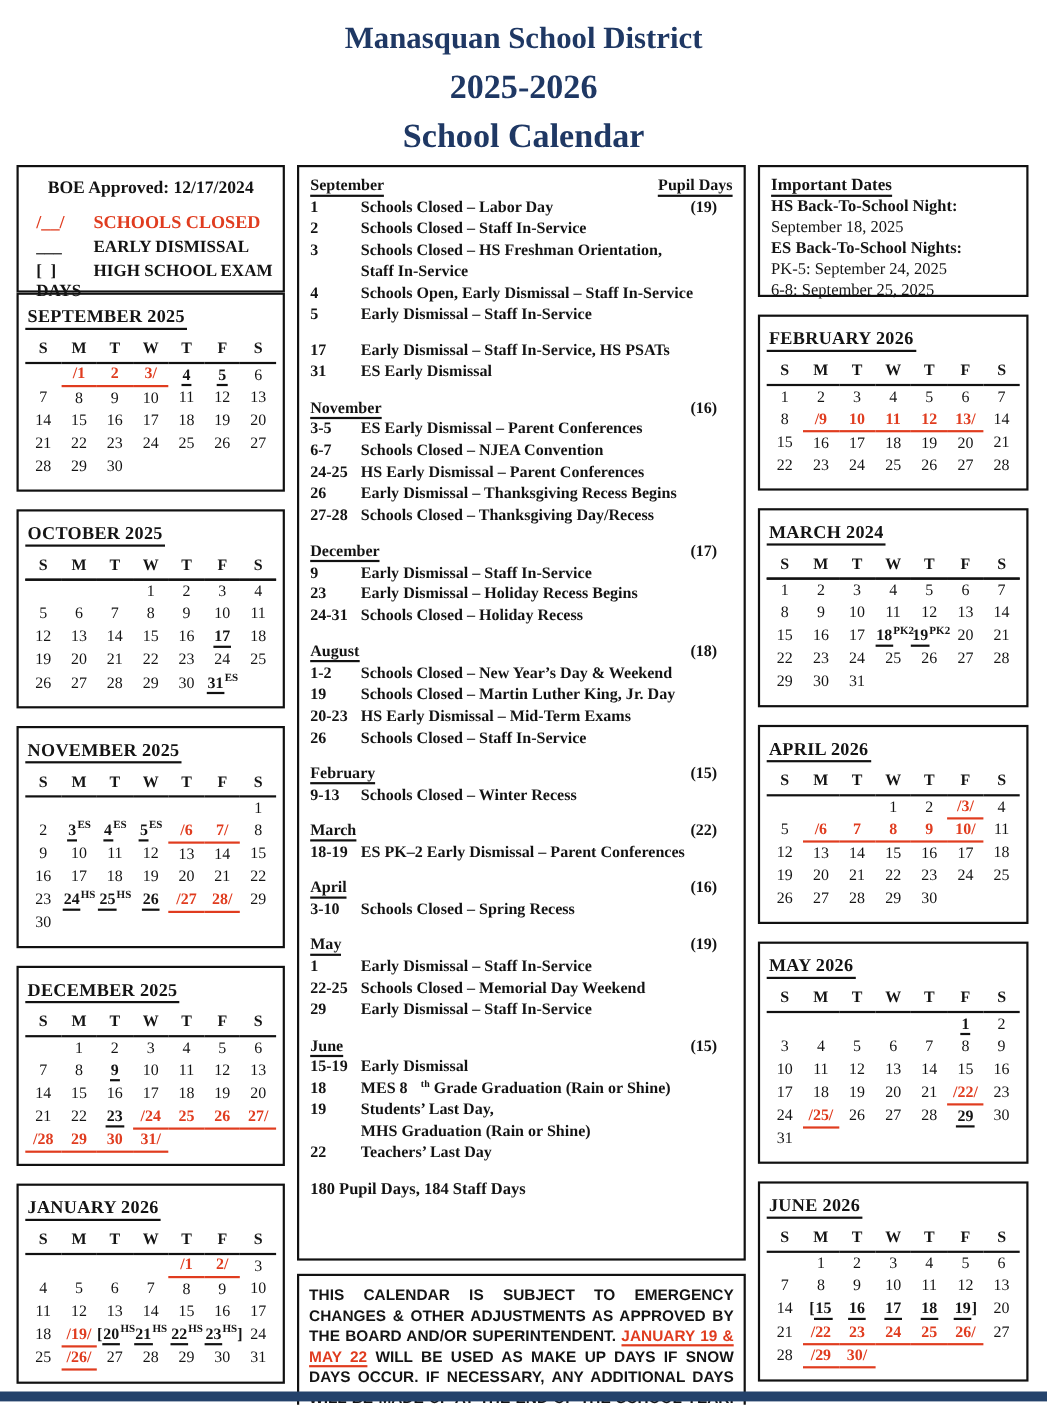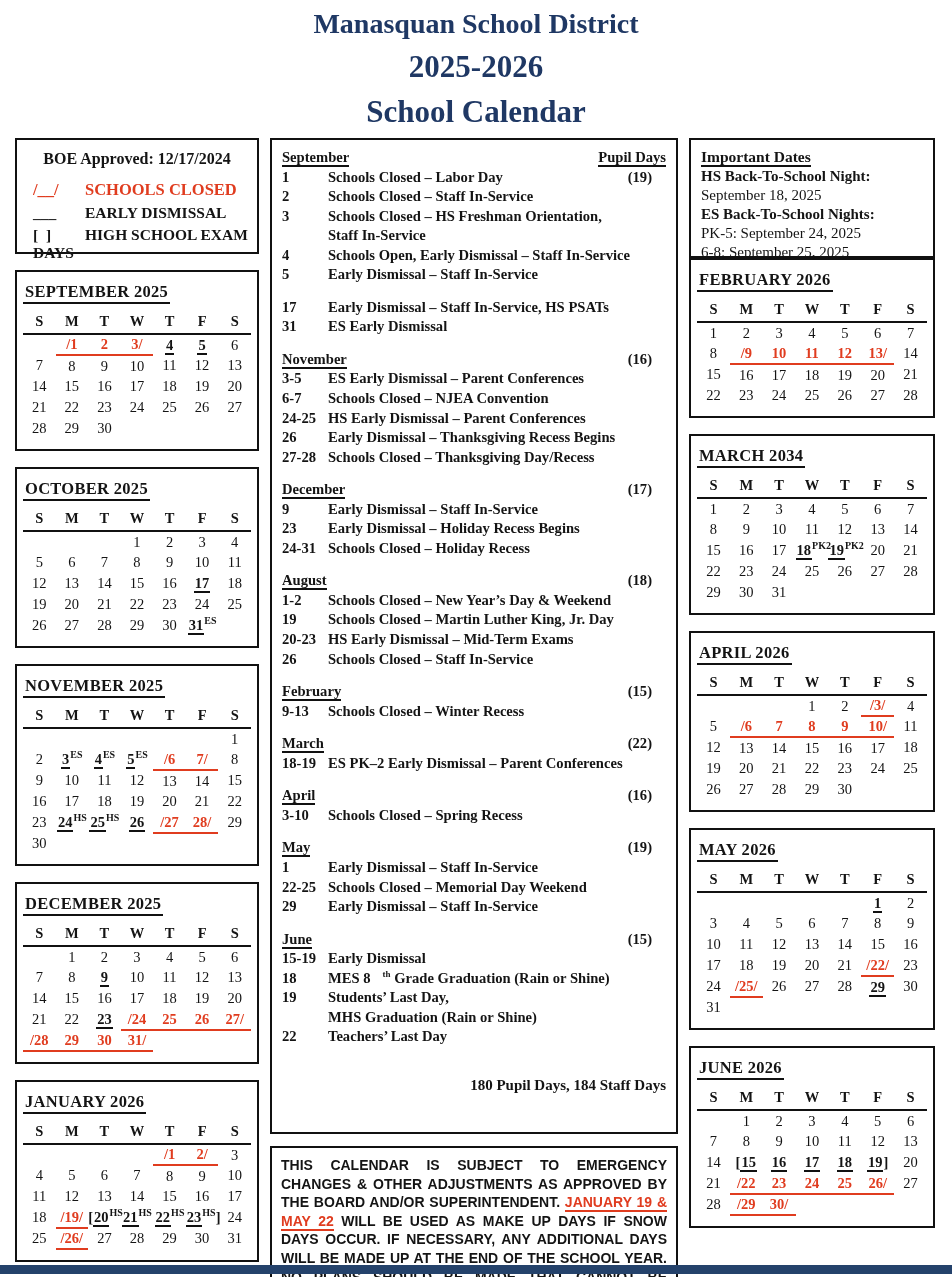--- a/index.html
+++ b/index.html
@@ -2,69 +2,69 @@
 <html style="--navy: #1F3864; --red: #E03C1F; --bar: #24426B;"><head>
 <meta charset="utf-8">
 <style>
   :root { --navy:#1F3864; --red:#E03C1F; --bar:#24426B; }
   * { box-sizing:border-box; }
   body {
     width:952px; height:1277px; margin:0; overflow:hidden; position:relative;
     background:#fff; color:#141414;
     font-family:"Liberation Serif","DejaVu Serif",serif;
   }
-  header { text-align:center; padding-top:8px; }
+  header { text-align:center; padding-top:20px; }
   .t1 { font-size:28px; font-weight:bold; color:var(--navy); }
   .t2, .t3 { font-size:31px; font-weight:bold; color:var(--navy); margin-top:9px; }
 
   .cols { display:flex; gap:11px; padding:0 15px; margin-top:8px; align-items:flex-start; }
   .col-left { width:244px; flex:none; }
   .col-mid  { width:408px; flex:none; }
   .col-right{ width:246px; flex:none; }
 
   .box { border:2px solid #111; background:#fff; }
 
   
-  .legend { padding:10px 8px 8px; height:116px; margin-bottom:16px; }
+  .legend { padding:10px 8px 8px; height:116px; }
   .legend-approved { text-align:center; font-weight:bold; font-size:16px; }
   .legend-row { margin-top:4px; font-weight:bold; font-size:15.5px; padding-left:8px; }
   .legend-row.first { margin-top:12px; font-size:16.5px; color:var(--red); }
   .legend-sym { display:inline-block; width:52px; white-space:pre; }
 
   
   .cal-box { margin-bottom:16px; padding:8px 6px 10px; }
   .cal-title { text-align:left; margin:2px 0 10px; }
   .cal-title span { font-weight:bold; font-size:16.5px; letter-spacing:.3px;
     border-bottom:2.5px solid #111; padding:0 2px 1px; }
   table.cal { width:100%; border-collapse:collapse; table-layout:fixed; }
   .cal th { font-size:14.5px; font-weight:bold; border-bottom:2px solid #111; padding:1px 0 3px; }
   .cal td { text-align:center; font-size:14.5px; height:21px; padding:0; white-space:nowrap; }
   .cal td.closed { color:var(--red); font-weight:bold; border-bottom:2.5px solid var(--red); }
   .cal .u { font-weight:bold; border-bottom:2px solid #111; padding:0 1px; }
   .cal sup { font-size:10px; font-weight:bold; vertical-align:super; line-height:0; }
   .cal .pp { font-weight:bold; }
 
   
-  .important { padding:8px 10px; height:120px; font-size:15px; }
+  .important { padding:8px 10px; height:120px; margin-bottom:16px; font-size:15px; }
   .imp-title span { font-weight:bold; font-size:15.5px; border-bottom:2px solid #111; }
   .imp-line { margin-top:2px; }
   .imp-line.b { font-weight:bold; }
 
   
   .events { padding:8px 10px 6px; height:996px; font-size:14.6px; font-weight:bold; }
   .ev-sec { margin-bottom:13px; }
   .ev-head { display:flex; justify-content:space-between; line-height:1.34; }
   .ev-month span { border-bottom:2px solid #111;font-family:Liberation Serif, serif; }
   .ev-pdays span { border-bottom:2px solid #111; }
   .ev-row { display:flex; line-height:1.34; }
   .ev-day { width:46px; flex:none; }
   .ev-text { flex:1; }
   .ev-text sup { font-size:9px; vertical-align:super; line-height:0;margin-left:12px; }
   .ev-count { flex:none; padding-right:14px; }
-  .ev-total { text-align:right; margin-top:30px; font-size:15px; }
+  .ev-total { text-align:left; margin-top:14px; font-size:15px; }
 
   
   .notice { margin-top:12px; padding:8px 9px;
     font-family:"Liberation Sans","DejaVu Sans",sans-serif;
     font-weight:bold; font-size:14px; line-height:1.33; text-align:justify; }
   .n-red { color:var(--red); border-bottom:2px solid var(--red); }
   .n-u { border-bottom:2px solid #111; }
 
   .bottom-bar { position:absolute; left:0; right:0; bottom:3px; height:9px; background:var(--bar); }
 </style>
@@ -670,21 +670,21 @@
                 <td>24</td>
                 <td>25</td>
                 <td>26</td>
                 <td>27</td>
                 <td>28</td>
               </tr>
             </tbody>
           </table>
         </div>
         <div class="box cal-box">
-          <div class="cal-title"><span>MARCH 2034</span></div>
+          <div class="cal-title"><span>MARCH 2024</span></div>
           <table class="cal">
             <thead>
               <tr>
                 <th>S</th>
                 <th>M</th>
                 <th>T</th>
                 <th>W</th>
                 <th>T</th>
                 <th>F</th>
                 <th>S</th>

